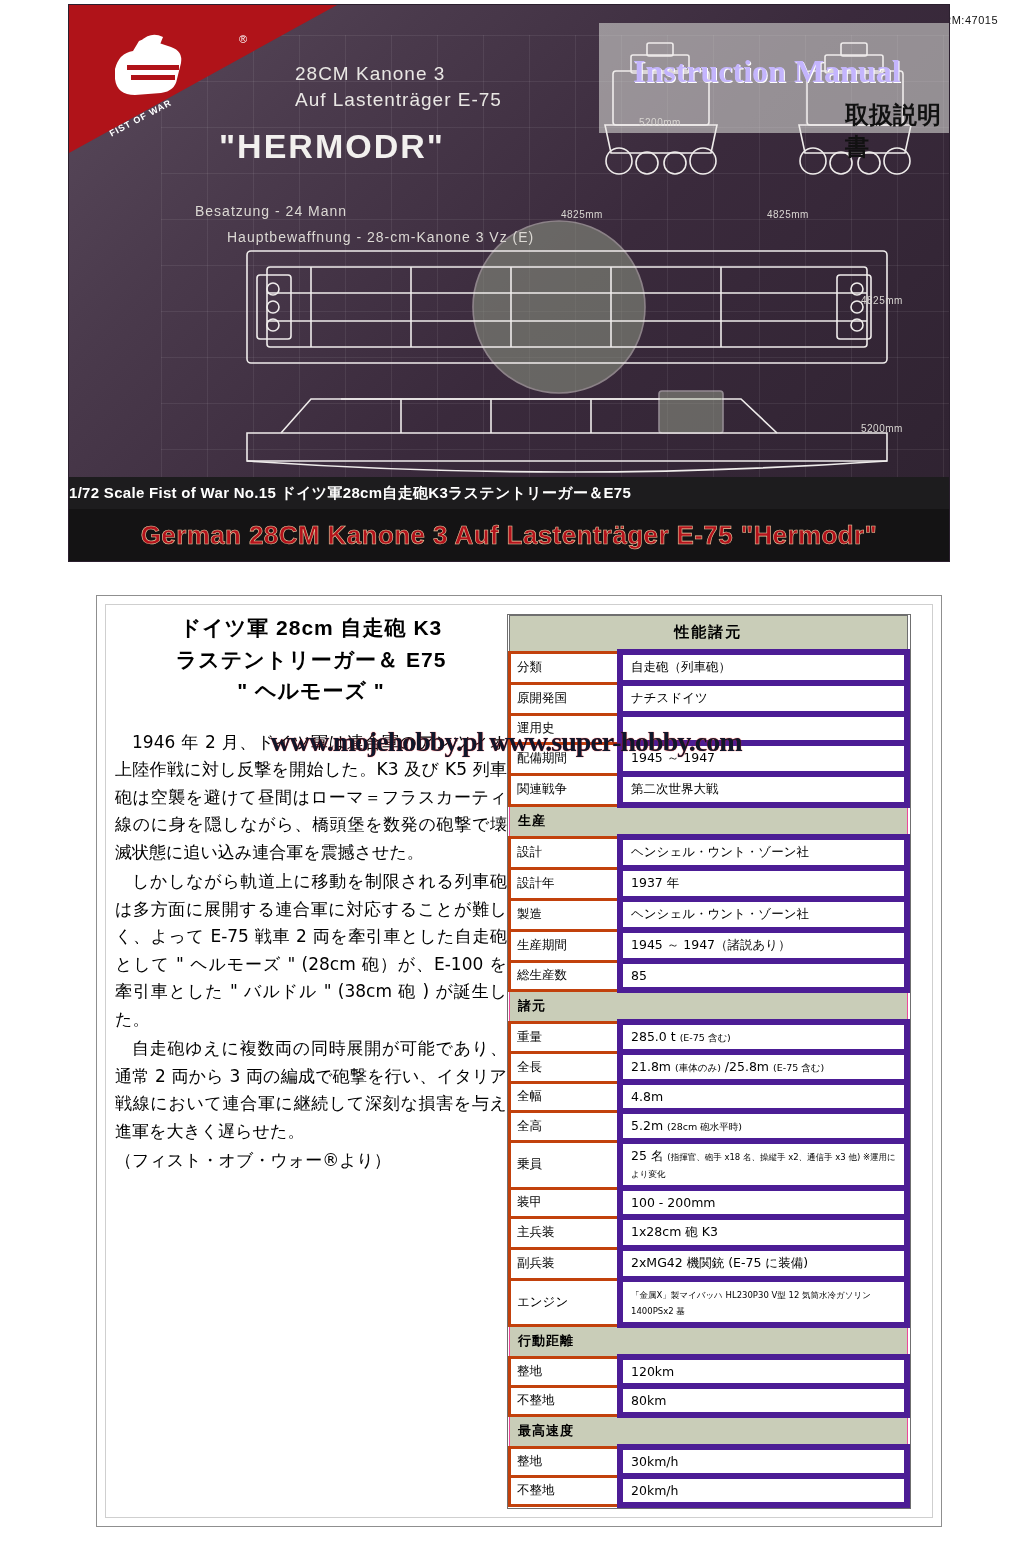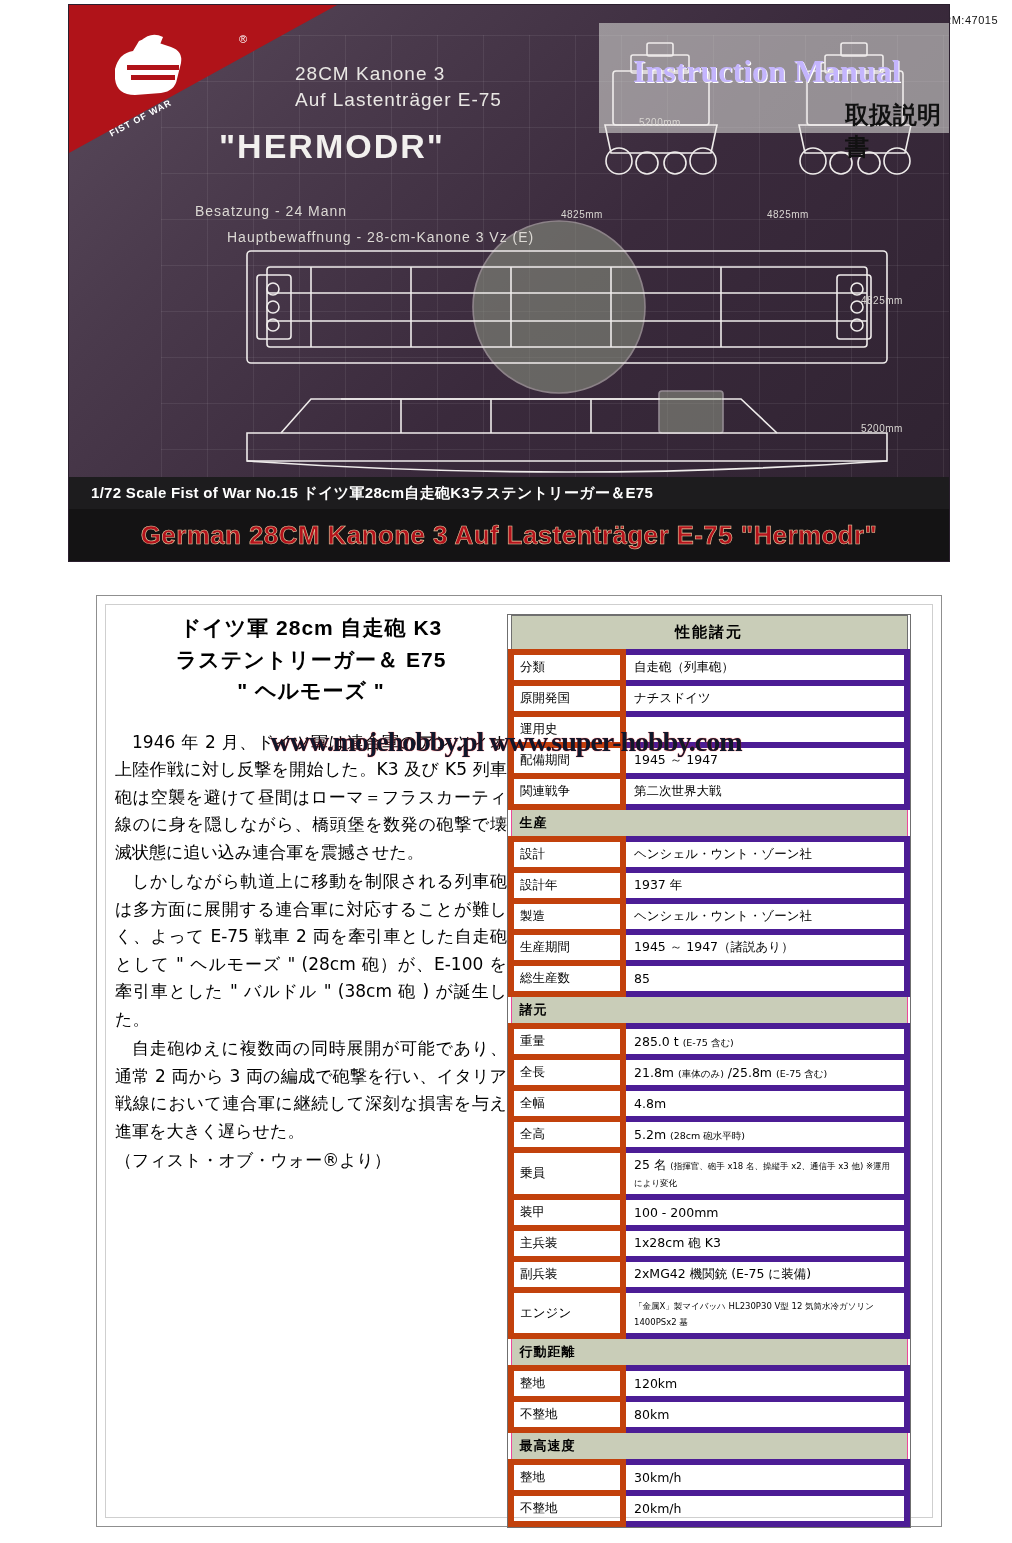--- a/index.html
+++ b/index.html
@@ -32,42 +32,42 @@
   .art-line2{position:absolute;left:126px;top:224px;color:#dcd9d4;font-size:14px;letter-spacing:1px;margin-left:32px;}
 
   .im-title{position:absolute;left:564px;top:48px;color:#c4b5fd;font-size:32px;font-weight:bold;font-family:"Liberation Serif",serif;letter-spacing:0px;text-shadow:1px 1px 0 #fff;}
   .im-jp{position:absolute;left:776px;top:94px;color:#111;font-size:24px;font-weight:bold;}
 
   
   .dim{position:absolute;color:#d9d6d2;font-size:10px;letter-spacing:.5px;}
 
   
   .scaleband{position:absolute;left:0;right:0;bottom:52px;height:32px;background:#1d1c1e;display:flex;align-items:center;}
-  .scaleband span{color:#fff;font-size:15px;font-weight:bold;padding-left:22px;letter-spacing:.3px;}
+  .scaleband span{color:#fff;font-size:15px;font-weight:bold;letter-spacing:.3px;}
   .titleband{position:absolute;left:0;right:0;bottom:0;height:52px;background:#141314;display:flex;align-items:center;justify-content:center;}
   .titleband span{color:#b4121b;font-size:26px;font-weight:bold;letter-spacing:.4px;-webkit-text-stroke:0.6px #e8c9a0;}
 
   
   .art-svg{position:absolute;left:92px;top:30px;width:788px;height:440px;}
 
   
   .sheet{position:absolute;left:96px;top:595px;width:844px;height:930px;background:#fff;border:1px solid #8f8f8f;}
   .sheet-inner{position:absolute;inset:8px;border:1px solid #cfcfcf;}
 
   .left-col{position:absolute;left:18px;top:16px;width:392px;}
   .jp-head{text-align:center;font-size:21px;font-weight:bold;line-height:1.5;font-family:Liberation Sans, sans-serif;letter-spacing:1px;}
   .jp-body{margin-top:22px;font-size:17px;line-height:1.62;font-family:"DejaVu Sans",sans-serif;text-align:justify;}
   .jp-body p{margin:0 0 2px 0;text-indent:1em;}
 
   
   .spec{position:absolute;left:410px;top:18px;width:402px;border:1px solid #6f6f6f;border-collapse:collapse;font-family:"DejaVu Sans",sans-serif;}
   .spec table{width:100%;border-collapse:collapse;}
   .spec th.main{background:#c9cdb8;border:1px solid #6f6f6f;font-size:15px;font-weight:bold;padding:7px 8px;text-align:center;letter-spacing:2px;}
   .spec td.sect{background:#c9cdb8;border:1px solid #ec4899;font-size:13px;font-weight:bold;padding:4px 8px;letter-spacing:1px;}
-  .spec td.k{border:6px solid #c2410c;width:94px;font-size:12.5px;padding:4px 6px;white-space:nowrap;}
+  .spec td.k{border:3px solid #c2410c;width:94px;font-size:12.5px;padding:4px 6px;white-space:nowrap;}
   .spec td.v{border:6px solid #4c1d95;font-size:12.5px;padding:4px 8px;}
   .spec td.v .sm{font-size:9.5px;}
   .spec td.v .xs{font-size:8.5px;}
 
   
   .wm{position:absolute;left:0;right:0;top:726px;text-align:center;color:#0f172a;font-size:28px;font-weight:bold;font-family:"Liberation Serif",serif;letter-spacing:-1px;pointer-events:none;z-index:50;text-shadow:0 0 1px #ef1414;}
 </style>
 </head>
 <body>
 

